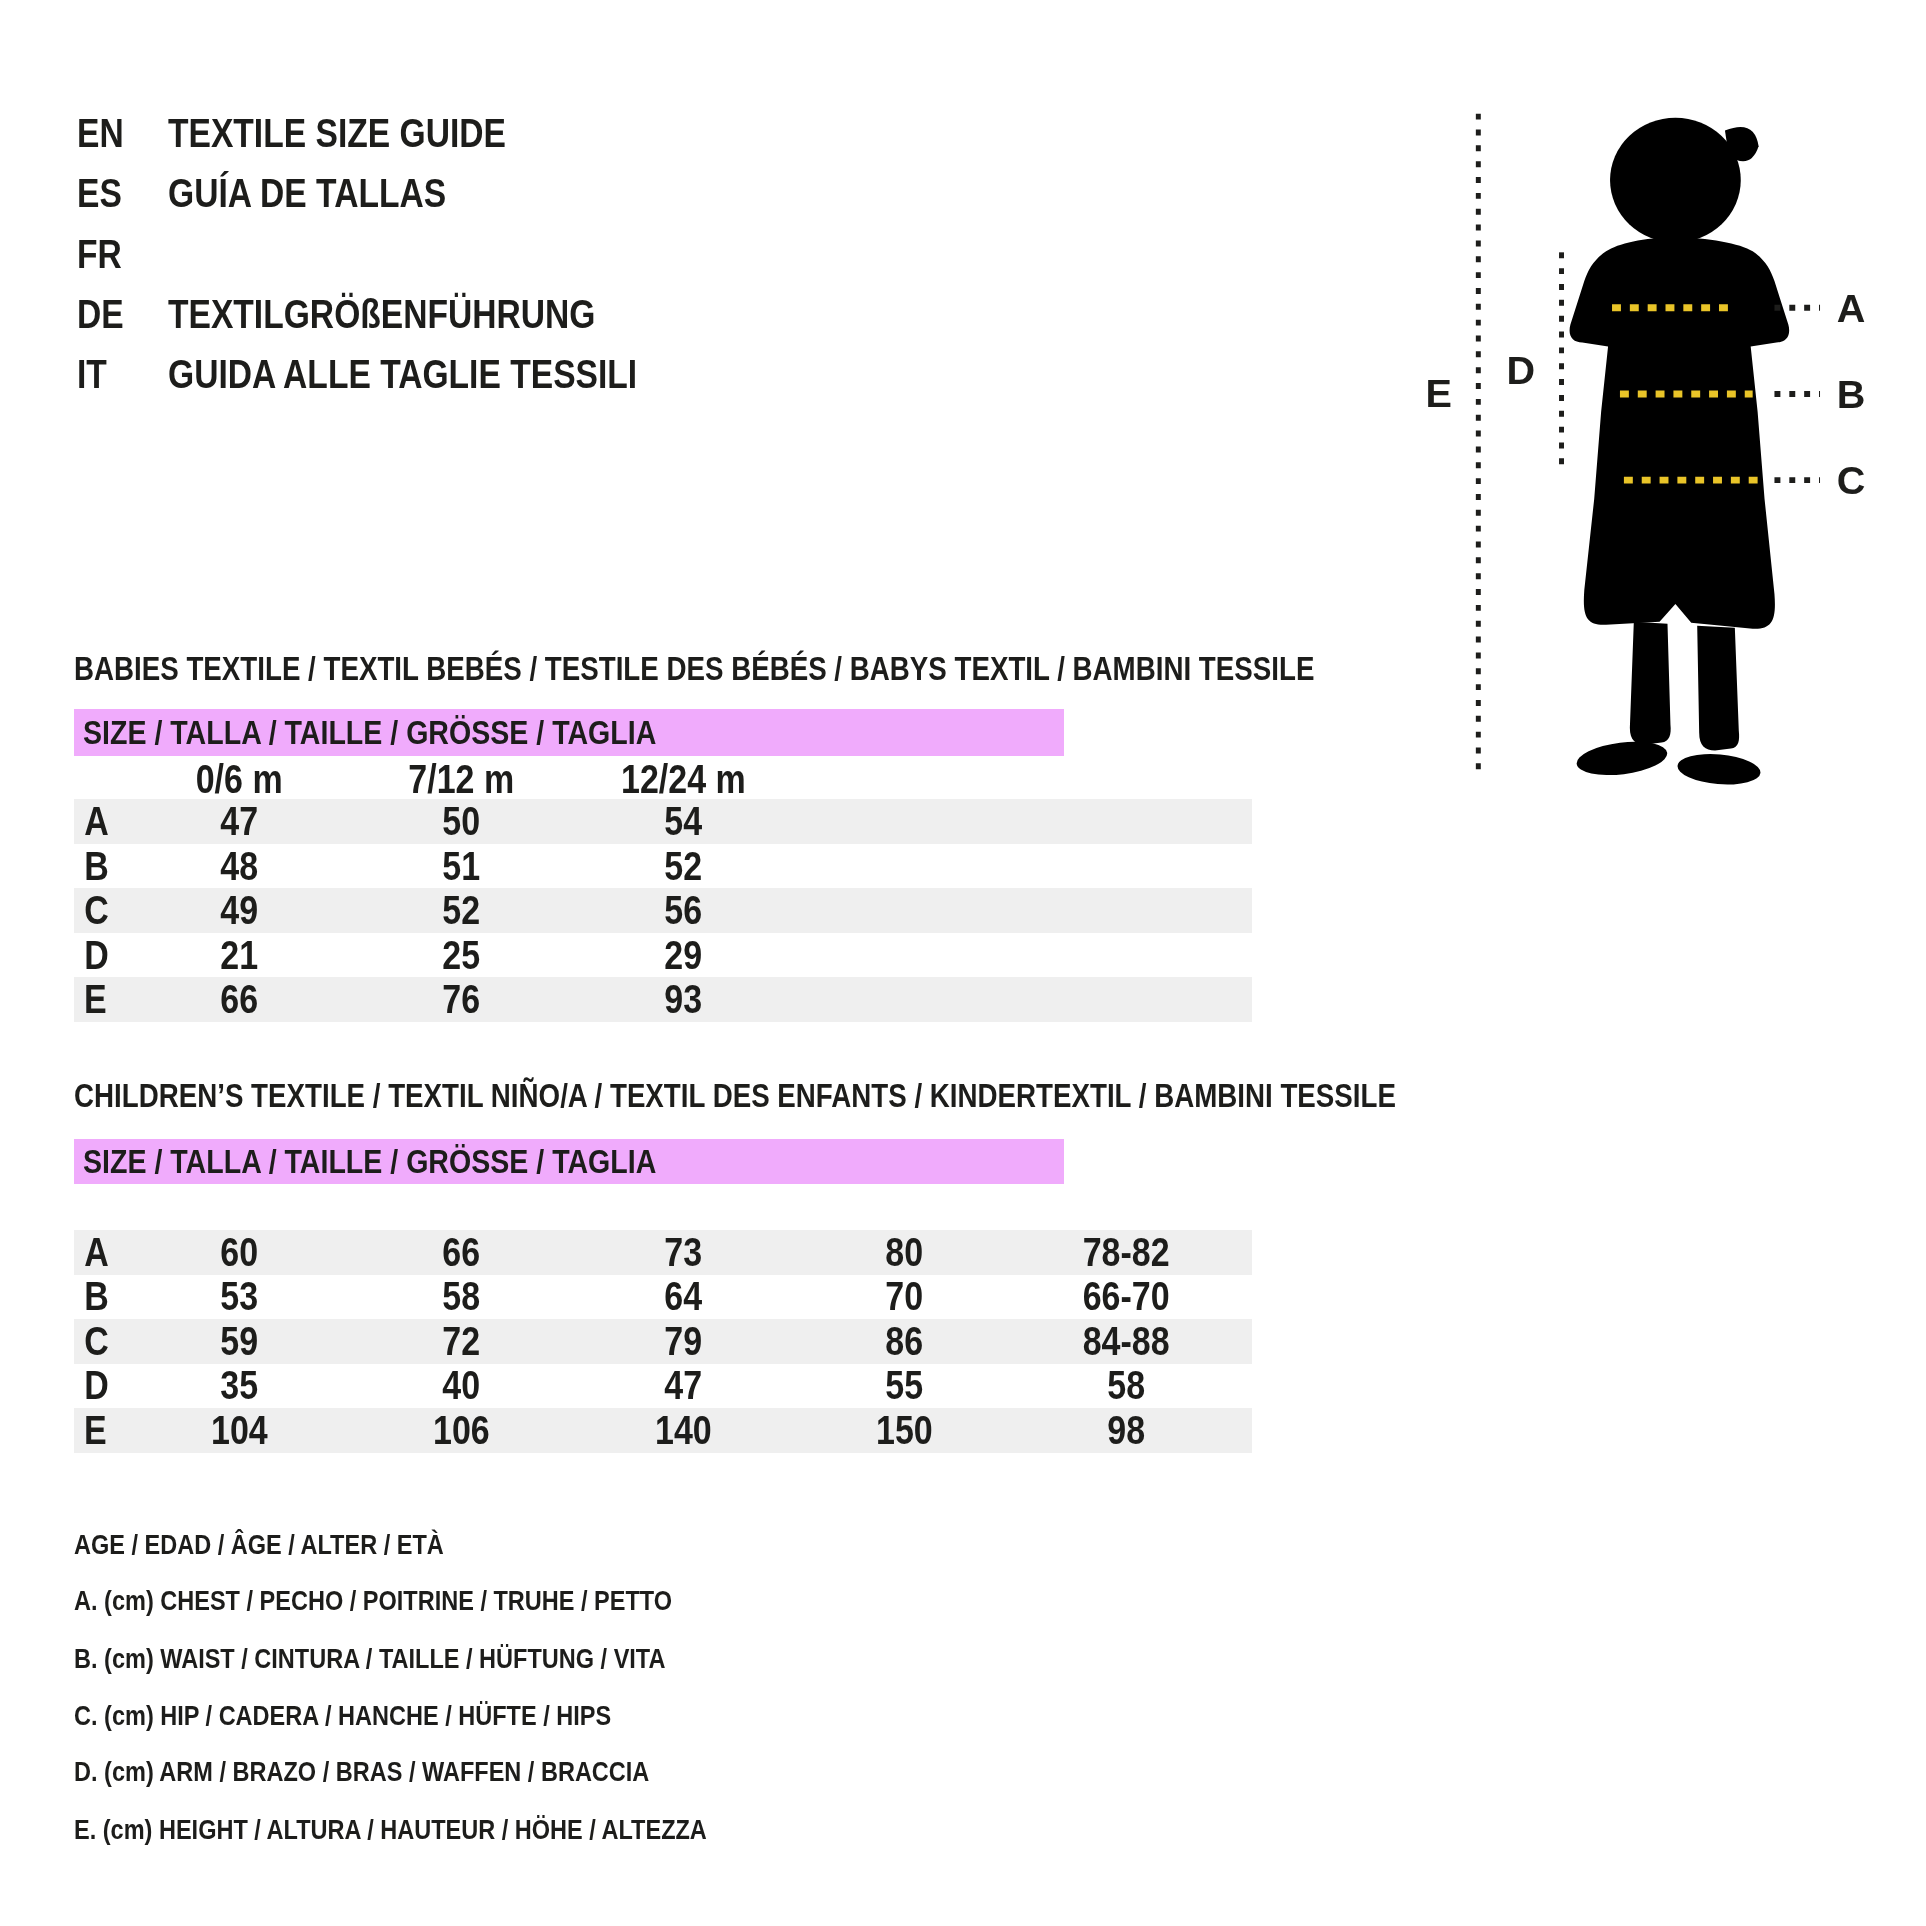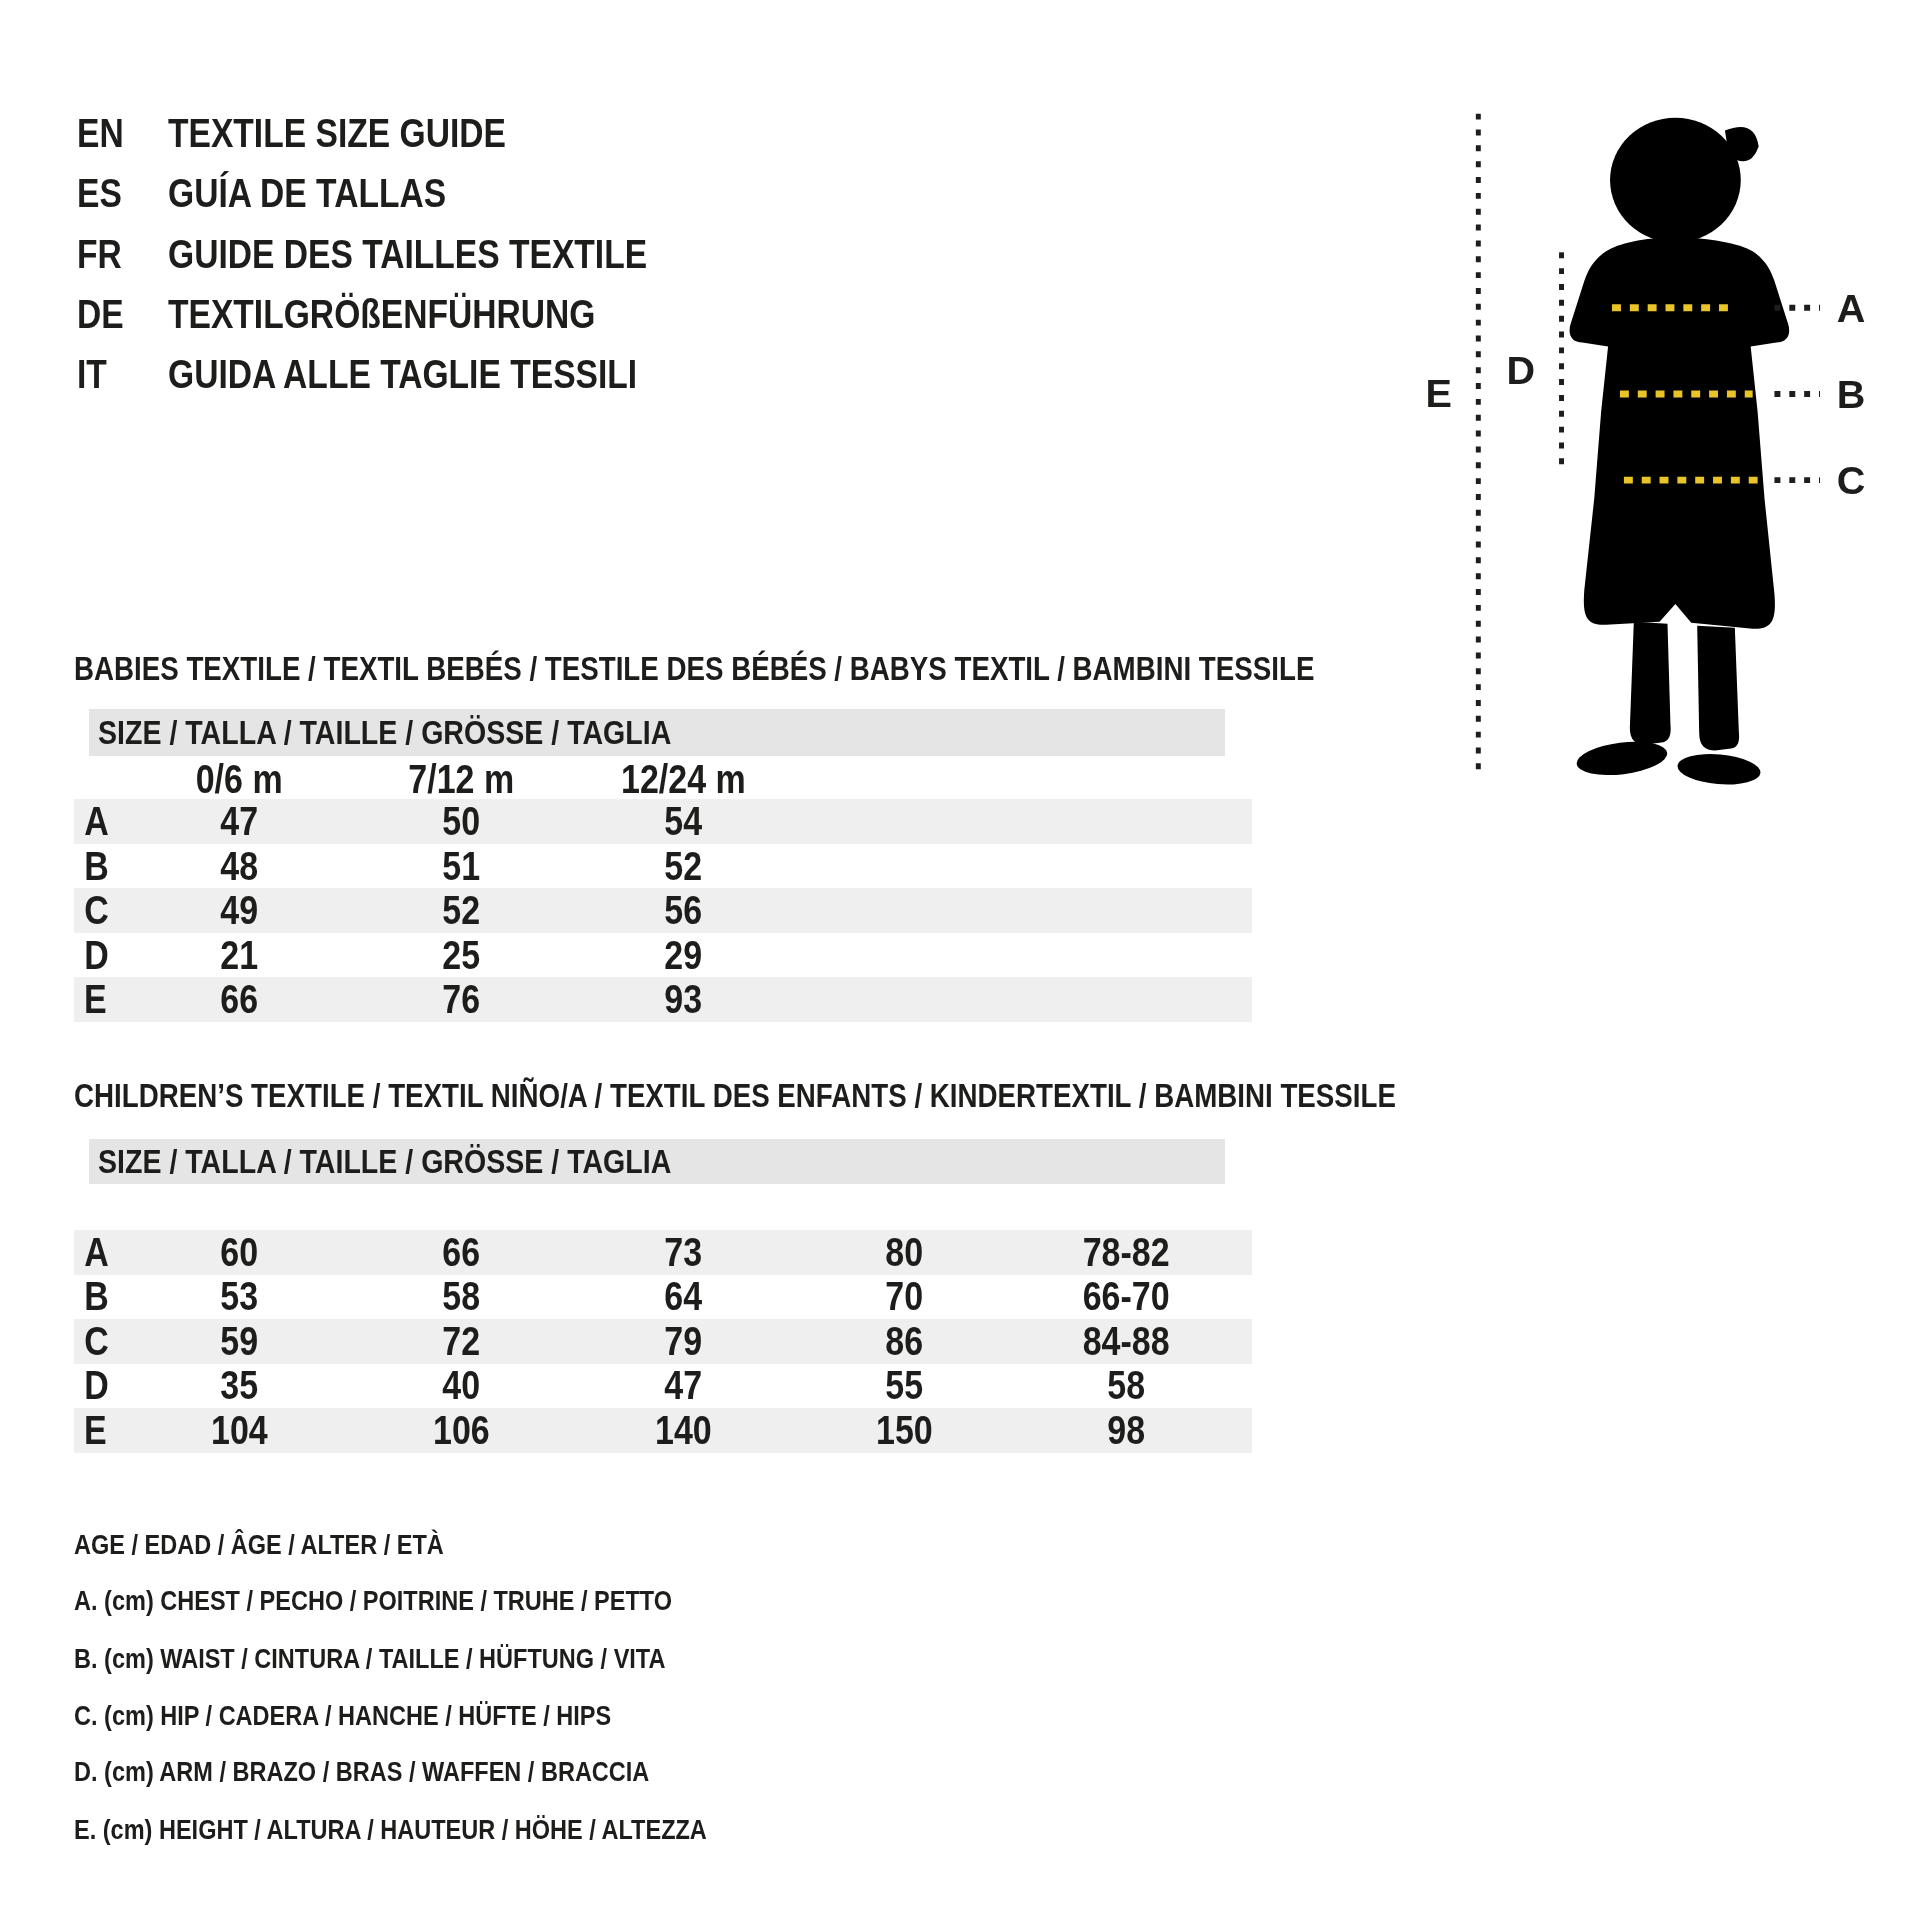--- a/index.html
+++ b/index.html
@@ -10,21 +10,21 @@
 
   
   .lang-row{position:absolute;left:0;width:1386px;height:48px;line-height:48px;font-weight:700;font-size:40px;}
   .lang-code{position:absolute;left:77px;}
   .lang-title{position:absolute;left:168px;}
 
   
   .sec-heading{position:absolute;left:74px;height:48px;line-height:48px;font-size:33px;font-weight:700;}
 
   
-  .size-bar{position:absolute;left:89px;width:1136px;height:47px;background:#e5e5e5;
+  .size-bar{position:absolute;left:74px;width:990px;height:47px;background:#f0abfc;
             font-size:34px;font-weight:700;line-height:47px;}
   .size-bar-text{position:absolute;left:9px;top:0;}
 
   
   .trow{position:absolute;left:74px;width:1178px;height:45px;font-size:40px;font-weight:700;line-height:45px;}
   .trow.stripe{background:#efefef;}
   .rlabel{position:absolute;left:8px;}
   .cell{position:absolute;width:149px;text-align:center;}
   .c0{left:91px}.c1{left:313px}.c2{left:535px}.c3{left:756px}.c4{left:978px}
   .thead{font-weight:700;}
@@ -45,21 +45,20 @@
     <div class="lang-row" style="top:109px">
       <span class="lang-code"><span class="condL">EN</span></span>
       <span class="lang-title"><span class="condL">TEXTILE SIZE GUIDE</span></span>
     </div>
     <div class="lang-row" style="top:169px">
       <span class="lang-code"><span class="condL">ES</span></span>
       <span class="lang-title"><span class="condL">GUÍA DE TALLAS</span></span>
     </div>
     <div class="lang-row" style="top:230px">
       <span class="lang-code"><span class="condL">FR</span></span>
-      <span class="lang-title"><span class="condL">GUIDE DES TAILLES TEXTILE</span></span>
     </div>
     <div class="lang-row" style="top:290px">
       <span class="lang-code"><span class="condL">DE</span></span>
       <span class="lang-title"><span class="condL">TEXTILGRÖßENFÜHRUNG</span></span>
     </div>
     <div class="lang-row" style="top:350px">
       <span class="lang-code"><span class="condL">IT</span></span>
       <span class="lang-title"><span class="condL">GUIDA ALLE TAGLIE TESSILI</span></span>
     </div>
   </div>

